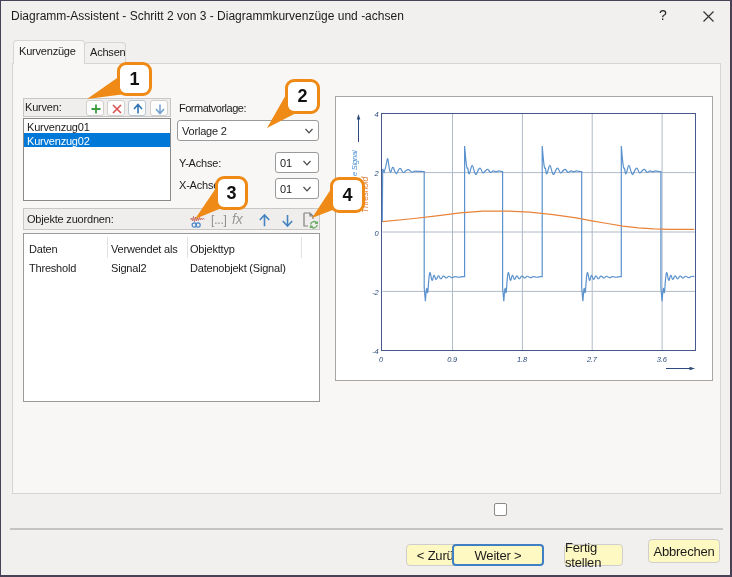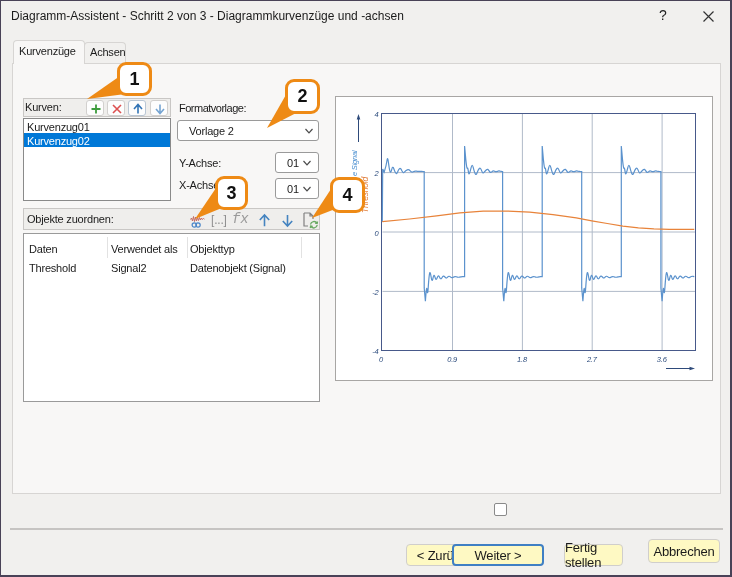--- a/index.html
+++ b/index.html
@@ -1,20 +1,20 @@
 <!DOCTYPE html>
 <html><head><meta charset="utf-8"><style>
 *{margin:0;padding:0;box-sizing:border-box}
 body{font-family:"Liberation Sans",sans-serif}
 #dlg{position:relative;width:732px;height:577px;background:#f1f0ee;border:1px solid #494257;overflow:hidden;font-size:11px;color:#1b1b1b;letter-spacing:-0.2px}
 .abs{position:absolute}
 .lbl{position:absolute;font-size:11px;color:#1b1b1b;white-space:nowrap}
 .btn{position:absolute;background:#fef9c3;border:1px solid #d0cecc;border-radius:4px;font-size:13px;color:#1b1b1b;display:flex;align-items:center;justify-content:center}
 .tbtn{position:absolute;width:18px;height:16px;background:#fdfdfd;border:1px solid #d2d0ce;border-radius:3px}
-.combo{position:absolute;background:#fff;border:1px solid #9a9a9a;border-radius:3px;font-size:11px;display:flex;align-items:center;padding-left:11px}
+.combo{position:absolute;background:#fff;border:1px solid #9a9a9a;border-radius:3px;font-size:11px;display:flex;align-items:center;padding-left:4px}
 .callout{position:absolute;background:#fff;border:3px solid #ee8a15;border-radius:9px;display:flex;align-items:center;justify-content:center;font-size:18px;font-weight:bold;color:#111;letter-spacing:0}
 svg{position:absolute;overflow:visible}
 </style></head><body>
 <div id="dlg">
 
   <div class="lbl" style="left:10px;top:8px;font-size:12px;letter-spacing:0">Diagramm-Assistent - Schritt 2 von 3 - Diagrammkurvenzüge und -achsen</div>
   <div class="lbl" style="left:658px;top:6px;font-size:14px;color:#222">?</div>
   <svg style="left:701px;top:9px" width="13" height="13" viewBox="0 0 13 13">
       <path d="M1.5 1.5 L11.5 11.5 M11.5 1.5 L1.5 11.5" stroke="#333" stroke-width="1.2" fill="none"></path>
     </svg>
@@ -75,21 +75,21 @@
   <div class="lbl" style="left:26px;top:212px">Objekte zuordnen:</div>
 
   <svg style="left:189px;top:211px" width="18" height="18" viewBox="0 0 18 18">
     <path d="M0.5 7.5 L1.5 6 L2.5 9 L3.5 4.5 L4.5 9.5 L5.5 5 L6.5 9 L7.5 5.5 L8.5 8.5 L9.5 5.5 L10.5 8 L11.5 6 L12.5 7.5 L13.5 6.5 L14.5 7.2" stroke="#c46a62" stroke-width="1" fill="none"></path>
     <g stroke="#4a86c8" stroke-width="1.2" fill="none">
         <circle cx="4.3" cy="13" r="2.2"></circle>
         <circle cx="8" cy="13" r="2.2"></circle>
       </g>
   </svg>
   <div class="lbl" style="left:210px;top:212px;color:#8f8f8f;font-size:12px">[...]</div>
-  <div class="lbl" style="left:231px;top:210px;color:#9a9a9a;font-size:14px;font-style:italic;font-family:Liberation Mono, monospace">fx</div>
+  <div class="lbl" style="left:231px;top:210px;color:#9a9a9a;font-size:14px;font-style:italic;font-family:Liberation Sans, sans-serif">fx</div>
   <svg style="left:256px;top:212px" width="15" height="15" viewBox="0 0 15 16">
       <path d="M7.5 14 V3 M2.5 7.5 L7.5 2 L12.5 7.5" stroke="#4584c0" stroke-width="1.7" fill="none"></path>
     </svg>
   <svg style="left:279px;top:212px" width="15" height="15" viewBox="0 0 15 16">
       <path d="M7.5 2 V13 M2.5 8.5 L7.5 14 L12.5 8.5" stroke="#4584c0" stroke-width="1.7" fill="none"></path>
     </svg>
   <svg style="left:300px;top:210px" width="19" height="19" viewBox="0 0 19 19">
     <path d="M3 2 H9 L12 5 V8 M12 5 H9 V2 M3 2 V15 H7" stroke="#808080" stroke-width="1.2" fill="none"></path>
     <g stroke="#6aaa64" stroke-width="1.4" fill="none">
       <path d="M9.5 13.5 a3.5 3.5 0 0 1 6.5 -1.2"></path>

